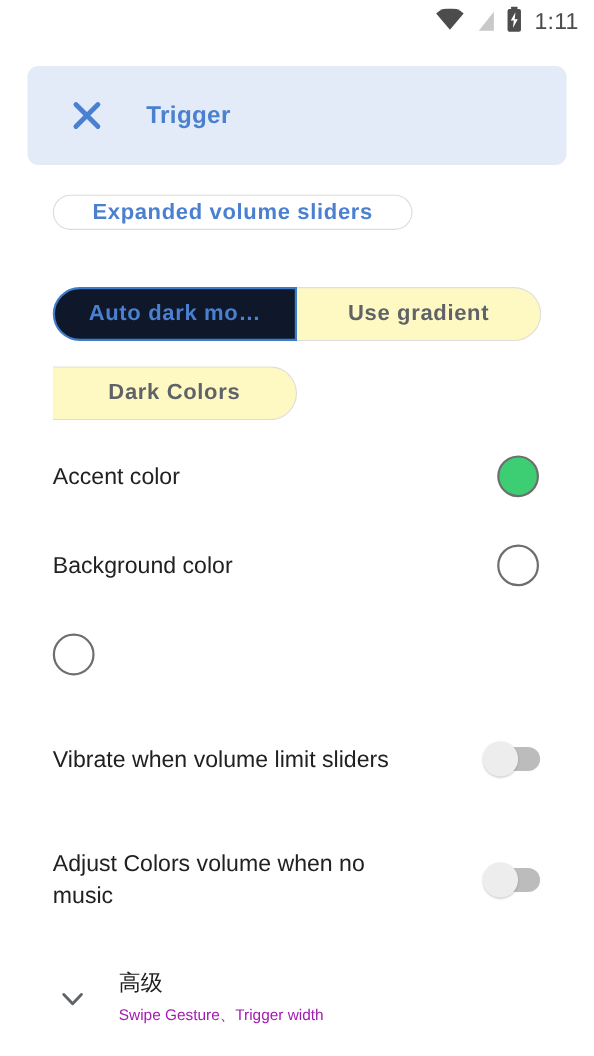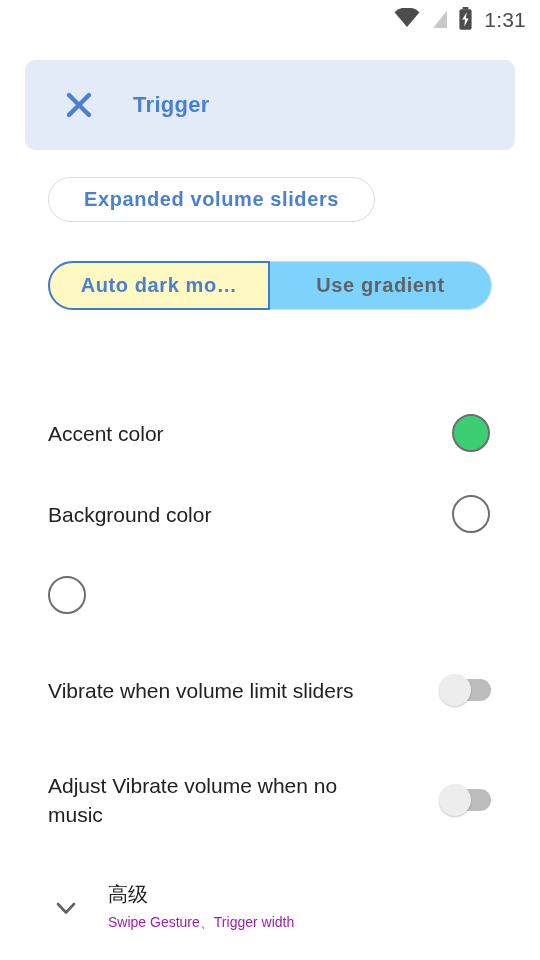--- a/index.html
+++ b/index.html
@@ -68,21 +68,21 @@
     color: #4A80CF;
     letter-spacing: 0.3px;
   }
 
   
   .pill-button {
     position: absolute;
     left: 48px;
     top: 177px;
     width: 327px;
-    height: 45px;
+    height: 32px;
     border: 1px solid #DCDCDC;
     border-radius: 25px;
     background: #ffffff;
     display: flex;
     align-items: center;
     justify-content: center;
     cursor: pointer;
   }
   .pill-button span {
     font-size: 20px;
@@ -101,35 +101,35 @@
   }
   .segmented.row1 { top: 261px; }
   .segmented.row2 { top: 333px; }
 
   .seg {
     height: 49px;
     display: flex;
     align-items: center;
     justify-content: center;
     cursor: pointer;
-    background: #7dd3fc;
+    background: #fef9c3;
   }
   .seg span {
     font-size: 20px;
     font-weight: 700;
     letter-spacing: 0.6px;
     white-space: nowrap;
     overflow: hidden;
     text-overflow: ellipsis;
   }
   .seg-left {
     width: 222px;
     border: 2px solid #3E7BC8;
     border-radius: 25px 0 0 25px;
-    background: #fef9c3;
+    background: #0f172a;
   }
   .seg-left span { color: #4A80CF; }
   .seg-right {
     width: 222px;
     border: 1px solid #DCDCDC;
     border-left: none;
     border-radius: 0 25px 25px 0;
   }
   .seg-right span { color: #5F6368; }
 
@@ -236,21 +236,21 @@
         <line x1="2.5" y1="21" x2="18" y2="1.5" stroke="#ffffff" stroke-width="2.6"></line>
       </svg>
     </span>
     <span class="status-icon">
       <svg width="15" height="23" viewBox="0 0 15 23">
         <rect x="4.6" y="0" width="5.8" height="2.4" rx="0.6" fill="#4c4c4c"></rect>
         <rect x="1.4" y="2.2" width="12.2" height="20.6" rx="1.8" fill="#4c4c4c"></rect>
         <path d="M8.6 5.2 L4.3 12.6 L7.1 12.6 L6.3 19.4 L10.7 11.5 L7.9 11.5 Z" fill="#ffffff"></path>
       </svg>
     </span>
-    <span class="status-time">1:31</span>
+    <span class="status-time">1:11</span>
   </div>
 
   <div class="header-card">
     <div class="close-btn">
       <svg width="30" height="30" viewBox="0 0 30 30">
         <line x1="5" y1="5" x2="25" y2="25" stroke="#4A80CF" stroke-width="4.4" stroke-linecap="round"></line>
         <line x1="25" y1="5" x2="5" y2="25" stroke="#4A80CF" stroke-width="4.4" stroke-linecap="round"></line>
       </svg>
     </div>
     <div class="header-title">Trigger</div>
@@ -263,20 +263,23 @@
   <div class="segmented row1">
     <div class="seg seg-left">
       <span>Auto dark mo…</span>
     </div>
     <div class="seg seg-right">
       <span>Use gradient</span>
     </div>
   </div>
 
   <div class="segmented row2">
+    <div class="seg seg-right">
+      <span>Dark Colors</span>
+    </div>
   </div>
 
   <div class="row" style="top:413px;height:40px;">
     <div class="row-label">Accent color</div>
     <div class="swatch" id="swatch-accent" style="background: rgb(61, 206, 116);"></div>
   </div>
 
   <div class="row" style="top:494px;height:40px;">
     <div class="row-label">Background color</div>
     <div class="swatch"></div>
@@ -288,21 +291,21 @@
 
   <div class="row" style="top:661px;height:58px;">
     <div class="row-label">Vibrate when volume limit sliders</div>
     <div class="switch">
       <div class="track"></div>
       <div class="thumb"></div>
     </div>
   </div>
 
   <div class="row" style="top:771px;height:58px;">
-    <div class="row-label">Adjust Vibrate volume when no music</div>
+    <div class="row-label">Adjust Colors volume when no music</div>
     <div class="switch">
       <div class="track"></div>
       <div class="thumb"></div>
     </div>
   </div>
 
   <div class="advanced">
     <div class="chevron">
       <svg width="30" height="30" viewBox="0 0 30 30">
         <polyline points="7,11 15,19.5 23,11" fill="none" stroke="#5F6368" stroke-width="2.6" stroke-linecap="round" stroke-linejoin="round"></polyline>

